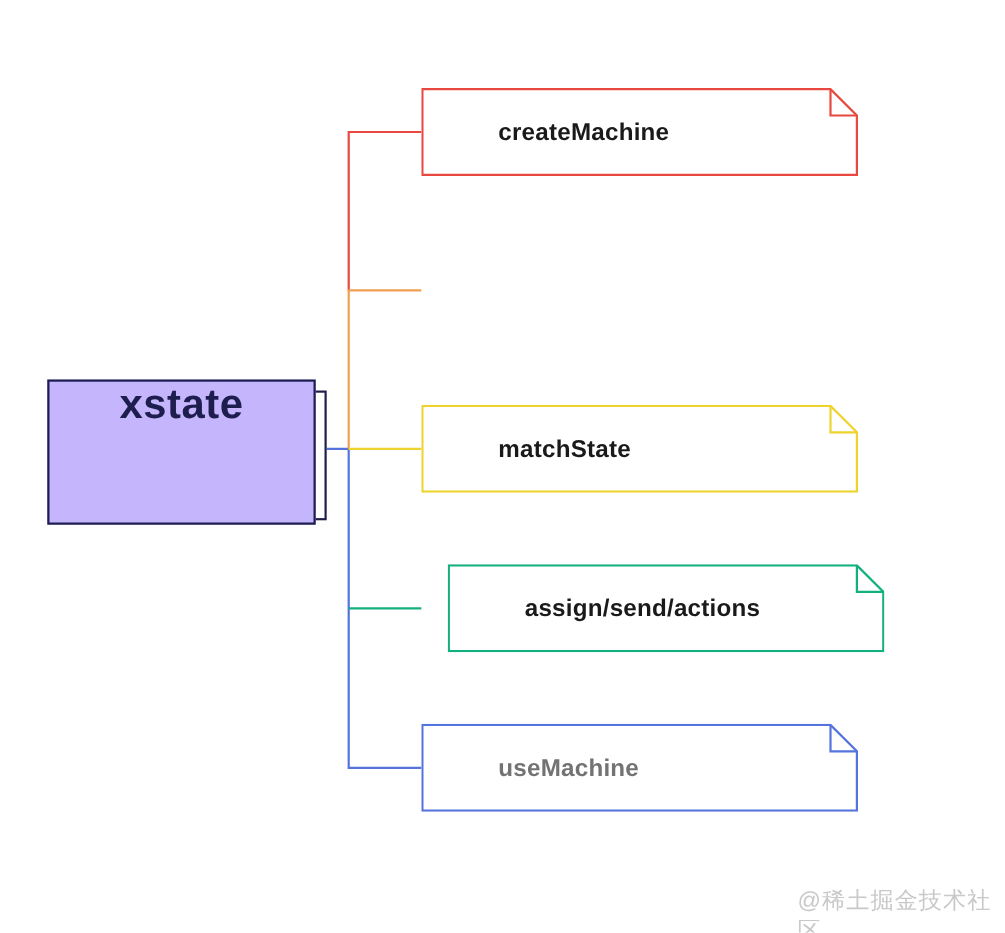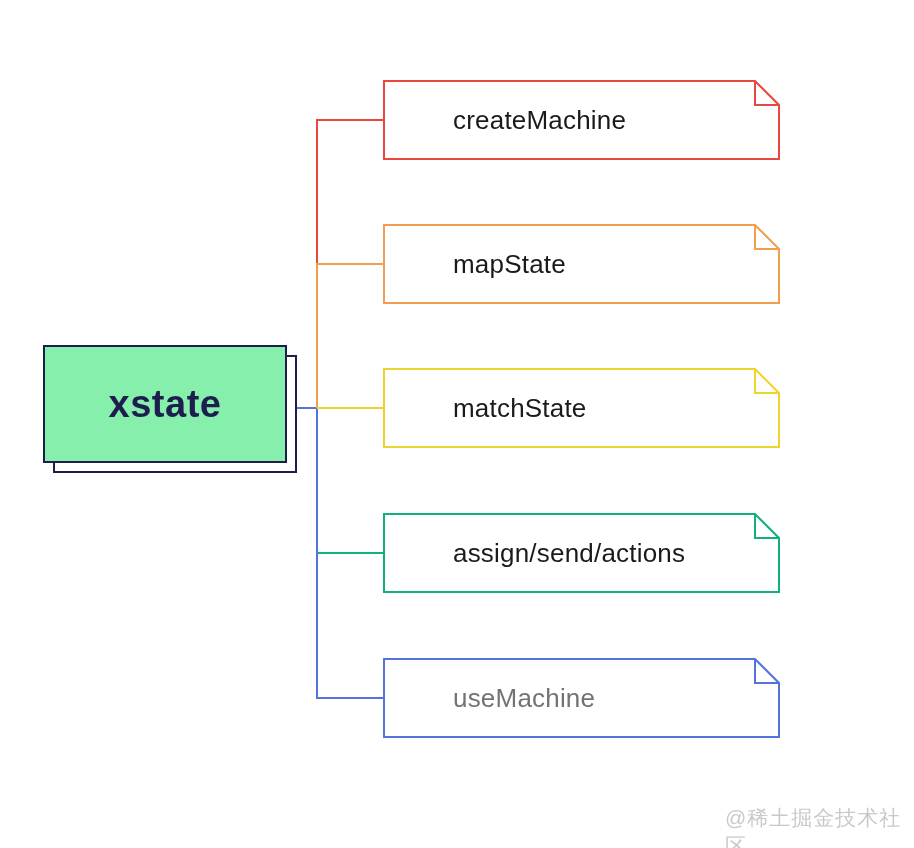--- a/index.html
+++ b/index.html
@@ -27,26 +27,26 @@
     position: absolute;
     left: 53px; top: 355px;
     width: 244px; height: 118px;
     background: #ffffff;
     border: 2px solid #1e1e4e;
     z-index: 1;
   }
   .root-node {
     position: absolute;
     left: 43px; top: 345px;
-    width: 244px; height: 118px;
-    background: #86efac;
+    width: 244px; height: 132px;
+    background: #c4b5fd;
     border: 2px solid #1e1e4e;
     z-index: 2;
     display: flex;
-    align-items: center;
+    align-items: flex-start;
     justify-content: center;
     cursor: pointer;
   }
   .root-label {
     font-size: 38px;
     font-weight: 600;
     letter-spacing: 0.5px;
     color: #1e1e4e;
   }
 
@@ -64,29 +64,29 @@
     left: 0; top: 0;
     display: block;
   }
   .node .label {
     position: absolute;
     left: 70px;
     top: 0;
     height: 80px;
     display: flex;
     align-items: center;
-    font-size: 26px;
-    font-weight: 400;
+    font-size: 22px;
+    font-weight: 700;
     letter-spacing: 0.2px;
     white-space: nowrap;
   }
   .node-1 { top: 80px; }
   .node-2 { top: 224px; }
   .node-3 { top: 368px; padding-left: 47px; }
-  .node-4 { top: 513px; }
+  .node-4 { top: 513px; margin-left: 24px; }
   .node-5 { top: 658px; }
 
   .watermark {
     position: absolute;
     left: 725px;
     top: 804px;
     font-size: 21px;
     letter-spacing: 1px;
     z-index: 3;
     user-select: none;
@@ -116,27 +116,20 @@
   </div>
 
   <div class="node node-1">
     <svg width="397" height="80" viewBox="0 0 397 80">
       <polygon points="1,1 372,1 396,25 396,79 1,79" fill="#ffffff" stroke-width="2" stroke="#e8483f"></polygon>
       <polyline points="372,1 372,25 396,25" fill="none" stroke-width="2" stroke="#e8483f"></polyline>
     </svg>
     <span class="label" style="color: rgb(26, 26, 26);">createMachine</span>
   </div>
 
-  <div class="node node-2">
-    <svg width="397" height="80" viewBox="0 0 397 80">
-      <polygon points="1,1 372,1 396,25 396,79 1,79" fill="#ffffff" stroke-width="2" stroke="#f09f4e"></polygon>
-      <polyline points="372,1 372,25 396,25" fill="none" stroke-width="2" stroke="#f09f4e"></polyline>
-    </svg>
-    <span class="label" style="color: rgb(26, 26, 26);">mapState</span>
-  </div>
 
   <div class="node node-3">
     <svg width="397" height="80" viewBox="0 0 397 80">
       <polygon points="1,1 372,1 396,25 396,79 1,79" fill="#ffffff" stroke-width="2" stroke="#eed32f"></polygon>
       <polyline points="372,1 372,25 396,25" fill="none" stroke-width="2" stroke="#eed32f"></polyline>
     </svg>
     <span class="label" style="color: rgb(26, 26, 26);">matchState</span>
   </div>
 
   <div class="node node-4">

